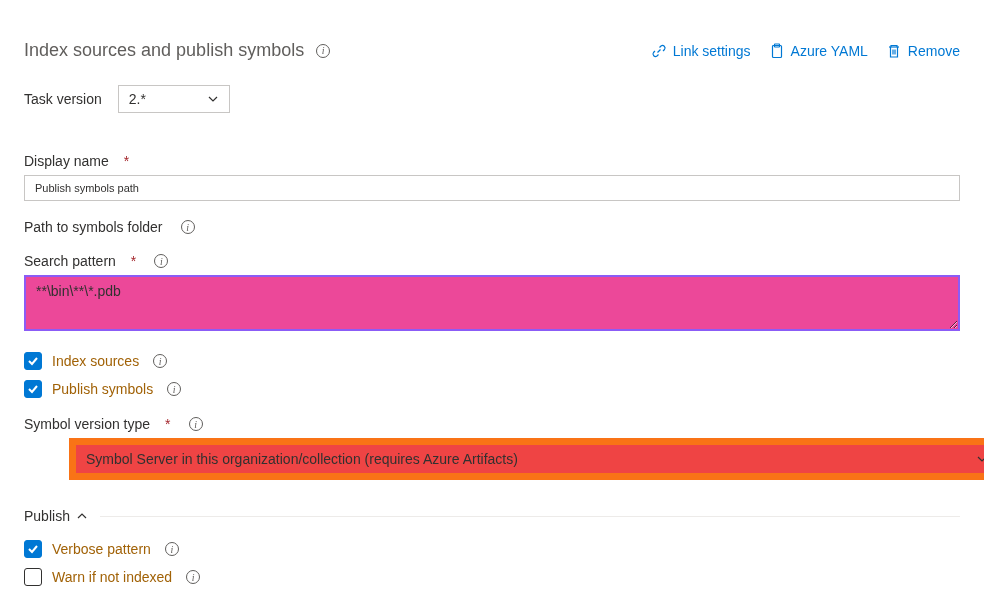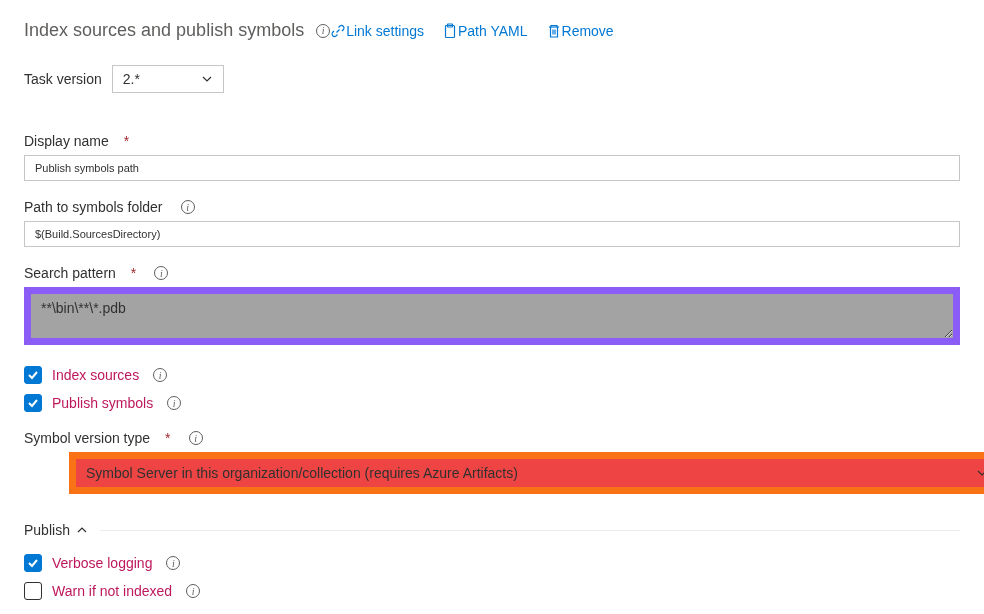--- a/index.html
+++ b/index.html
@@ -5,53 +5,56 @@
     * { box-sizing: border-box; margin: 0; padding: 0; }
     body {
       font-family: "Segoe UI", -apple-system, BlinkMacSystemFont, sans-serif;
       font-size: 14px;
       color: #323130;
       background: #ffffff;
       padding: 20px 24px;
     }
     .header {
       display: flex;
+      justify-content: space-between;
       align-items: center;
       margin-bottom: 24px;
+      margin-top: 20px;
     }
     .header-left {
       display: flex;
       align-items: center;
       gap: 8px;
     }
     .header-title {
       font-size: 18px;
       font-weight: 400;
       color: #605e5c;
     }
     .header-actions {
       display: flex;
       gap: 18px;
     }
     .header-action {
       display: flex;
       align-items: center;
+      gap: 6px;
       color: #0078d4;
       cursor: pointer;
       font-size: 14px;
     }
     .header-action svg {
       width: 16px;
       height: 16px;
       flex-shrink: 0;
     }
     .task-version-row {
       display: flex;
       align-items: center;
-      gap: 10px;
+      gap: 16px;
       margin-bottom: 40px;
     }
     .task-version-label {
       color: #323130;
     }
     .task-version-select {
       position: relative;
       display: flex;
       align-items: center;
       border: 1px solid #c8c6c4;
@@ -99,26 +102,26 @@
       width: 100%;
       border: 1px solid #c8c6c4;
       padding: 6px 10px;
       font-size: 11px;
       font-family: inherit;
       color: #323130;
       background: #fff;
     }
     .textarea-input {
       width: 100%;
-      border: 7px solid #8b5cf6;
+      border: 2px solid #8b5cf6;
       padding: 6px 10px;
       font-size: 14px;
       font-family: inherit;
       color: #323130;
-      background: #a3a3a3;
+      background: #ec4899;
       resize: both;
       min-height: 56px;
     }
     .checkbox-row {
       display: flex;
       align-items: center;
       gap: 10px;
       margin-bottom: 10px;
     }
     .checkbox {
@@ -134,21 +137,21 @@
     }
     .checkbox.checked {
       background: #0078d4;
       border-color: #0078d4;
     }
     .checkbox.checked svg {
       width: 12px;
       height: 12px;
     }
     .checkbox-label {
-      color: #be185d;
+      color: #a16207;
     }
     .select-input {
       width: 100%;
       border: 7px solid #f97316;
       padding: 6px 10px;
       font-size: 14px;
       font-family: inherit;
       color: #323130;
       background: #ef4444;
       display: flex;
@@ -198,21 +201,21 @@
         <path d="M8.5 4.5 L10 3 a2.5 2.5 0 0 1 3.5 3.5 L12 8"></path>
         <path d="M7.5 11.5 L6 13 a2.5 2.5 0 0 1 -3.5 -3.5 L4 8"></path>
       </svg>
       <span>Link settings</span>
     </div>
     <div class="header-action">
       <svg viewBox="0 0 16 16" fill="none" stroke="#0078d4" stroke-width="1.2">
         <rect x="3.5" y="2.5" width="9" height="12" rx="1"></rect>
         <rect x="5.5" y="1" width="5" height="3" rx="0.5"></rect>
       </svg>
-      <span>Path YAML</span>
+      <span>Azure YAML</span>
     </div>
     <div class="header-action">
       <svg viewBox="0 0 16 16" fill="none" stroke="#0078d4" stroke-width="1.2">
         <path d="M3 4 L13 4"></path>
         <path d="M5 4 L5 2.5 L11 2.5 L11 4"></path>
         <path d="M4.5 4 L4.5 14 L11.5 14 L11.5 4"></path>
         <path d="M7 6.5 L7 11.5 M9 6.5 L9 11.5"></path>
       </svg>
       <span>Remove</span>
     </div>
@@ -235,21 +238,20 @@
     <span class="required">*</span>
   </div>
   <input type="text" class="text-input" value="Publish symbols path" style="">
 </div>
 
 <div class="field-group">
   <div class="field-label">
     <span>Path to symbols folder</span>
     <span class="info-icon">i</span>
   </div>
-  <input type="text" class="text-input" value="$(Build.SourcesDirectory)" style="">
 </div>
 
 <div class="field-group">
   <div class="field-label">
     <span>Search pattern</span>
     <span class="required">*</span>
     <span class="info-icon">i</span>
   </div>
   <textarea class="textarea-input" style="">**\bin\**\*.pdb</textarea>
 </div>
@@ -295,21 +297,21 @@
   </svg>
   <div class="section-divider"></div>
 </div>
 
 <div class="checkbox-row">
   <div class="checkbox checked">
     <svg viewBox="0 0 12 12" fill="none" stroke="#fff" stroke-width="2">
       <path d="M2 6 L5 9 L10 3"></path>
     </svg>
   </div>
-  <span class="checkbox-label">Verbose logging</span>
+  <span class="checkbox-label">Verbose pattern</span>
   <span class="info-icon">i</span>
 </div>
 
 <div class="checkbox-row">
   <div class="checkbox"></div>
   <span class="checkbox-label">Warn if not indexed</span>
   <span class="info-icon">i</span>
 </div>
 
 </body></html>

